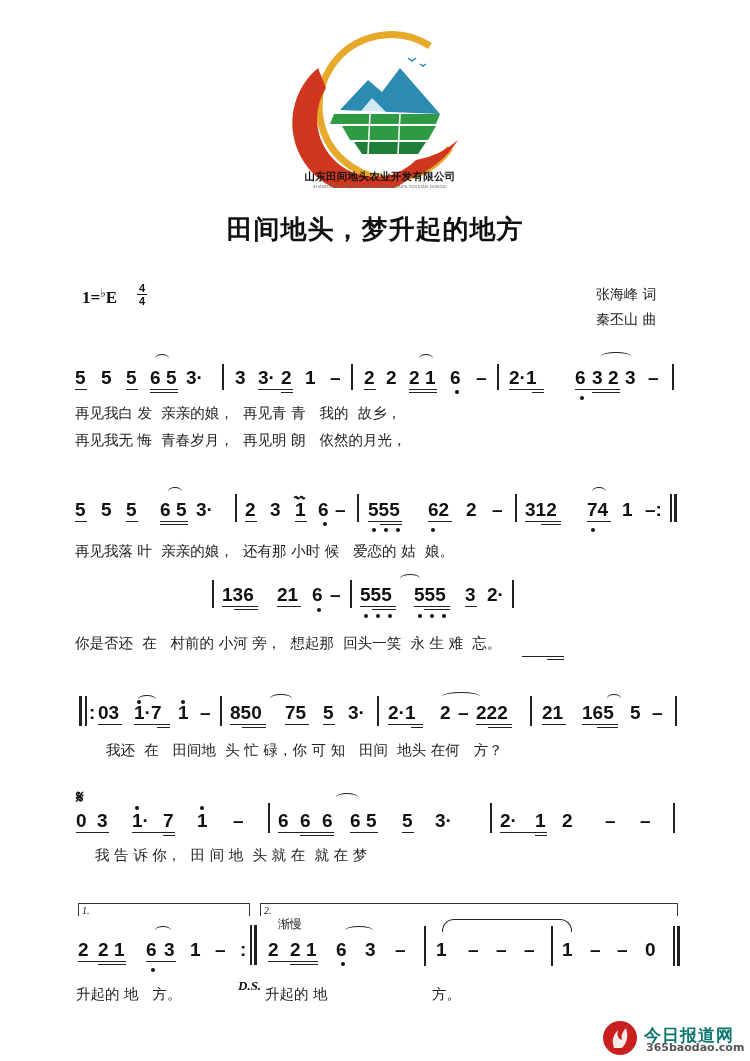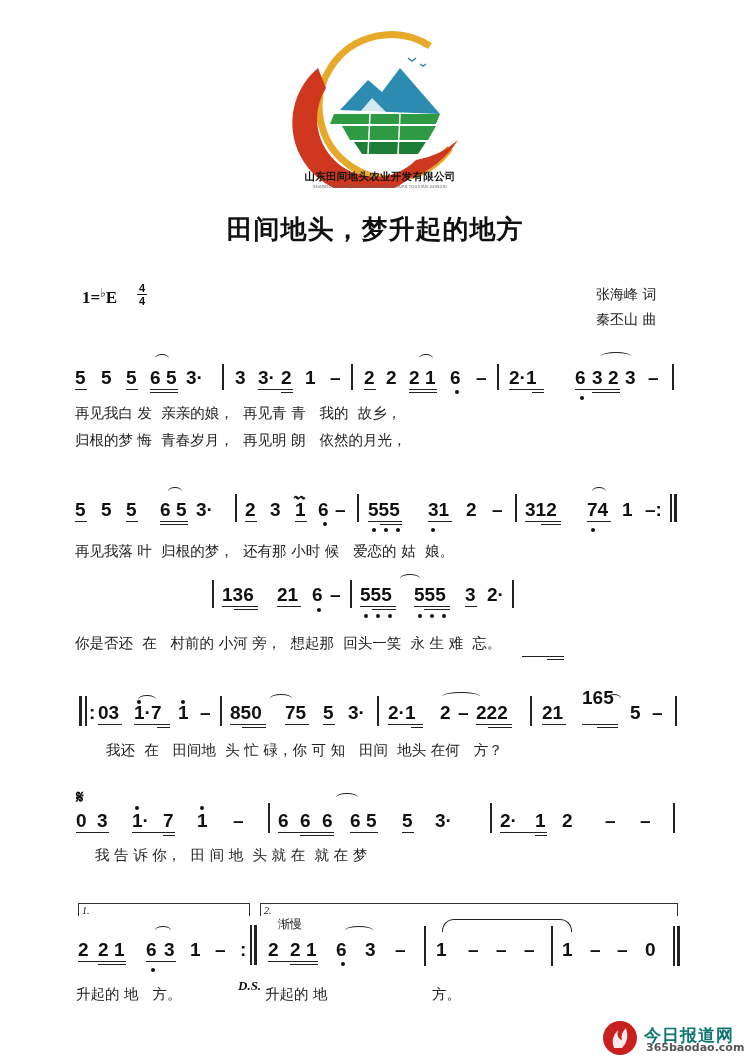--- a/index.html
+++ b/index.html
@@ -101,21 +101,21 @@
   <div class="n" style="left:575px;top:368px">6</div>
   <div class="dot" style="left:580px;top:396px"></div>
   <div class="n" style="left:592px;top:368px">3</div>
   <div class="n" style="left:608px;top:368px">2</div>
   <div class="ul" style="left:575px;top:389px;width:45px"></div>
   <div class="ul" style="left:592px;top:392px;width:28px"></div>
   <div class="n" style="left:625px;top:368px">3</div>
   <div class="n" style="left:648px;top:368px">–</div>
   <div class="bar" style="left:672px;top:364px;height:26px"></div>
   <div class="lyr" style="left:75px;top:404px">再见我白 发  亲亲的娘，  再见青 青   我的  故乡，</div>
-  <div class="lyr" style="left:75px;top:431px">归根的梦 悔  青春岁月，  再见明 朗   依然的月光，</div>
+  <div class="lyr" style="left:75px;top:431px">再见我无 悔  青春岁月，  再见明 朗   依然的月光，</div>
 </div>
 
 <div class="line">
   <div class="n" style="left:75px;top:500px">5</div>
   <div class="ul" style="left:75px;top:521px;width:12px"></div>
   <div class="n" style="left:101px;top:500px">5</div>
   <div class="n" style="left:126px;top:500px">5</div>
   <div class="ul" style="left:126px;top:521px;width:12px"></div>
   <div class="slur" style="left:168px;top:487px;width:14px"></div>
   <div class="n" style="left:160px;top:500px">6</div>
@@ -133,38 +133,38 @@
   <div class="n" style="left:318px;top:500px">6</div>
   <div class="dot" style="left:323px;top:522px"></div>
   <div class="n" style="left:335px;top:500px">–</div>
   <div class="bar" style="left:357px;top:494px;height:28px"></div>
   <div class="n" style="left:368px;top:500px">555</div>
   <div class="ul" style="left:368px;top:521px;width:34px"></div>
   <div class="ul" style="left:380px;top:524px;width:22px"></div>
   <div class="dot" style="left:372px;top:528px"></div>
     <div class="dot" style="left:384px;top:528px"></div>
     <div class="dot" style="left:396px;top:528px"></div>
-  <div class="n" style="left:428px;top:500px">31</div>
+  <div class="n" style="left:428px;top:500px">62</div>
   <div class="ul" style="left:428px;top:521px;width:24px"></div>
   <div class="dot" style="left:431px;top:528px"></div>
   <div class="n" style="left:466px;top:500px">2</div>
   <div class="n" style="left:492px;top:500px">–</div>
   <div class="bar" style="left:515px;top:494px;height:28px"></div>
   <div class="n" style="left:525px;top:500px">312</div>
   <div class="ul" style="left:525px;top:521px;width:36px"></div>
   <div class="ul" style="left:541px;top:524px;width:20px"></div>
   <div class="slur" style="left:592px;top:487px;width:14px"></div>
   <div class="n" style="left:587px;top:500px">74</div>
   <div class="ul" style="left:587px;top:521px;width:24px"></div>
   <div class="dot" style="left:591px;top:528px"></div>
   <div class="n" style="left:622px;top:500px">1</div>
   <div class="n" style="left:645px;top:500px">–:</div>
   <div class="bar" style="left:670px;top:494px;height:28px"></div>
   <div class="bar" style="left:674px;top:494px;height:28px;width:3px"></div>
-  <div class="lyr" style="left:75px;top:542px">再见我落 叶  归根的梦，  还有那 小时 候   爱恋的 姑  娘。</div>
+  <div class="lyr" style="left:75px;top:542px">再见我落 叶  亲亲的娘，  还有那 小时 候   爱恋的 姑  娘。</div>
 </div>
 
 <div class="line">
   <div class="bar" style="left:212px;top:580px;height:28px"></div>
   <div class="n" style="left:222px;top:585px">136</div>
   <div class="ul" style="left:222px;top:606px;width:36px"></div>
   <div class="ul" style="left:234px;top:609px;width:24px"></div>
   <div class="n" style="left:277px;top:585px">21</div>
   <div class="ul" style="left:277px;top:606px;width:24px"></div>
   <div class="n" style="left:312px;top:585px">6</div>
@@ -224,21 +224,21 @@
   <div class="slur" style="left:442px;top:692px;width:38px"></div>
   <div class="n" style="left:440px;top:703px">2</div>
   <div class="n" style="left:458px;top:703px">–</div>
   <div class="n" style="left:476px;top:703px">222</div>
   <div class="ul" style="left:476px;top:724px;width:36px"></div>
   <div class="ul" style="left:488px;top:727px;width:24px"></div>
   <div class="bar" style="left:530px;top:696px;height:30px"></div>
   <div class="n" style="left:542px;top:703px">21</div>
   <div class="ul" style="left:542px;top:724px;width:24px"></div>
   <div class="slur" style="left:607px;top:694px;width:14px"></div>
-  <div class="n" style="left:582px;top:688px">165</div>
+  <div class="n" style="left:582px;top:703px">165</div>
   <div class="ul" style="left:582px;top:724px;width:36px"></div>
   <div class="ul" style="left:597px;top:727px;width:21px"></div>
   <div class="n" style="left:630px;top:703px">5</div>
   <div class="n" style="left:652px;top:703px">–</div>
   <div class="bar" style="left:675px;top:696px;height:30px"></div>
   <div class="lyr" style="left:106px;top:741px">我还  在   田间地  头 忙 碌，你 可 知   田间  地头 在何   方？</div>
 </div>
 
 <div class="line">
   <div class="segno" style="left:76px;top:786px">𝄋</div>

